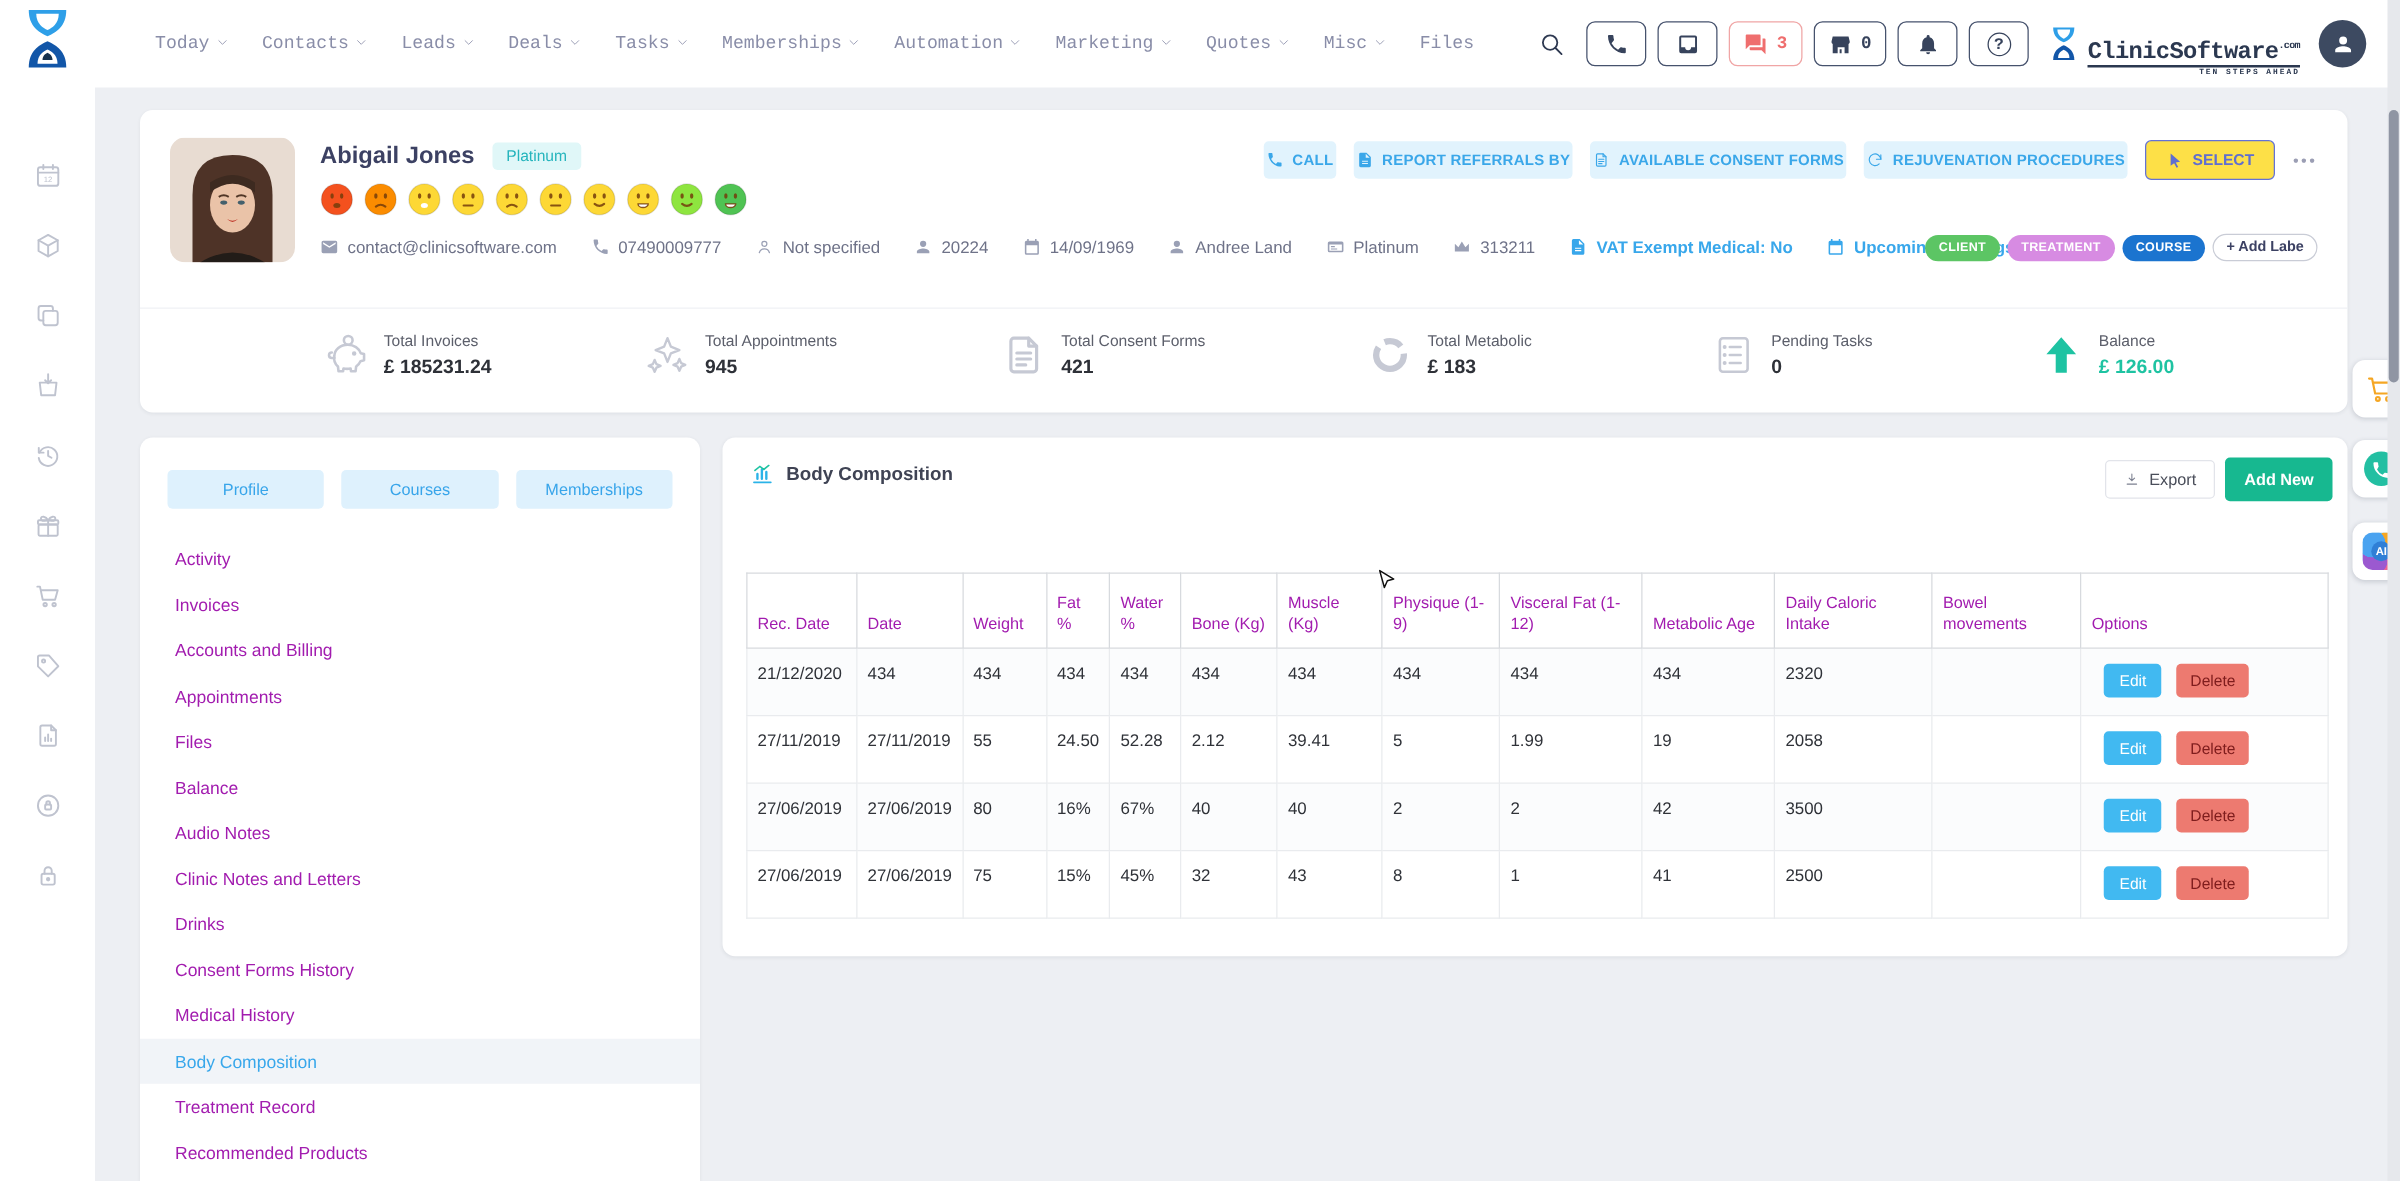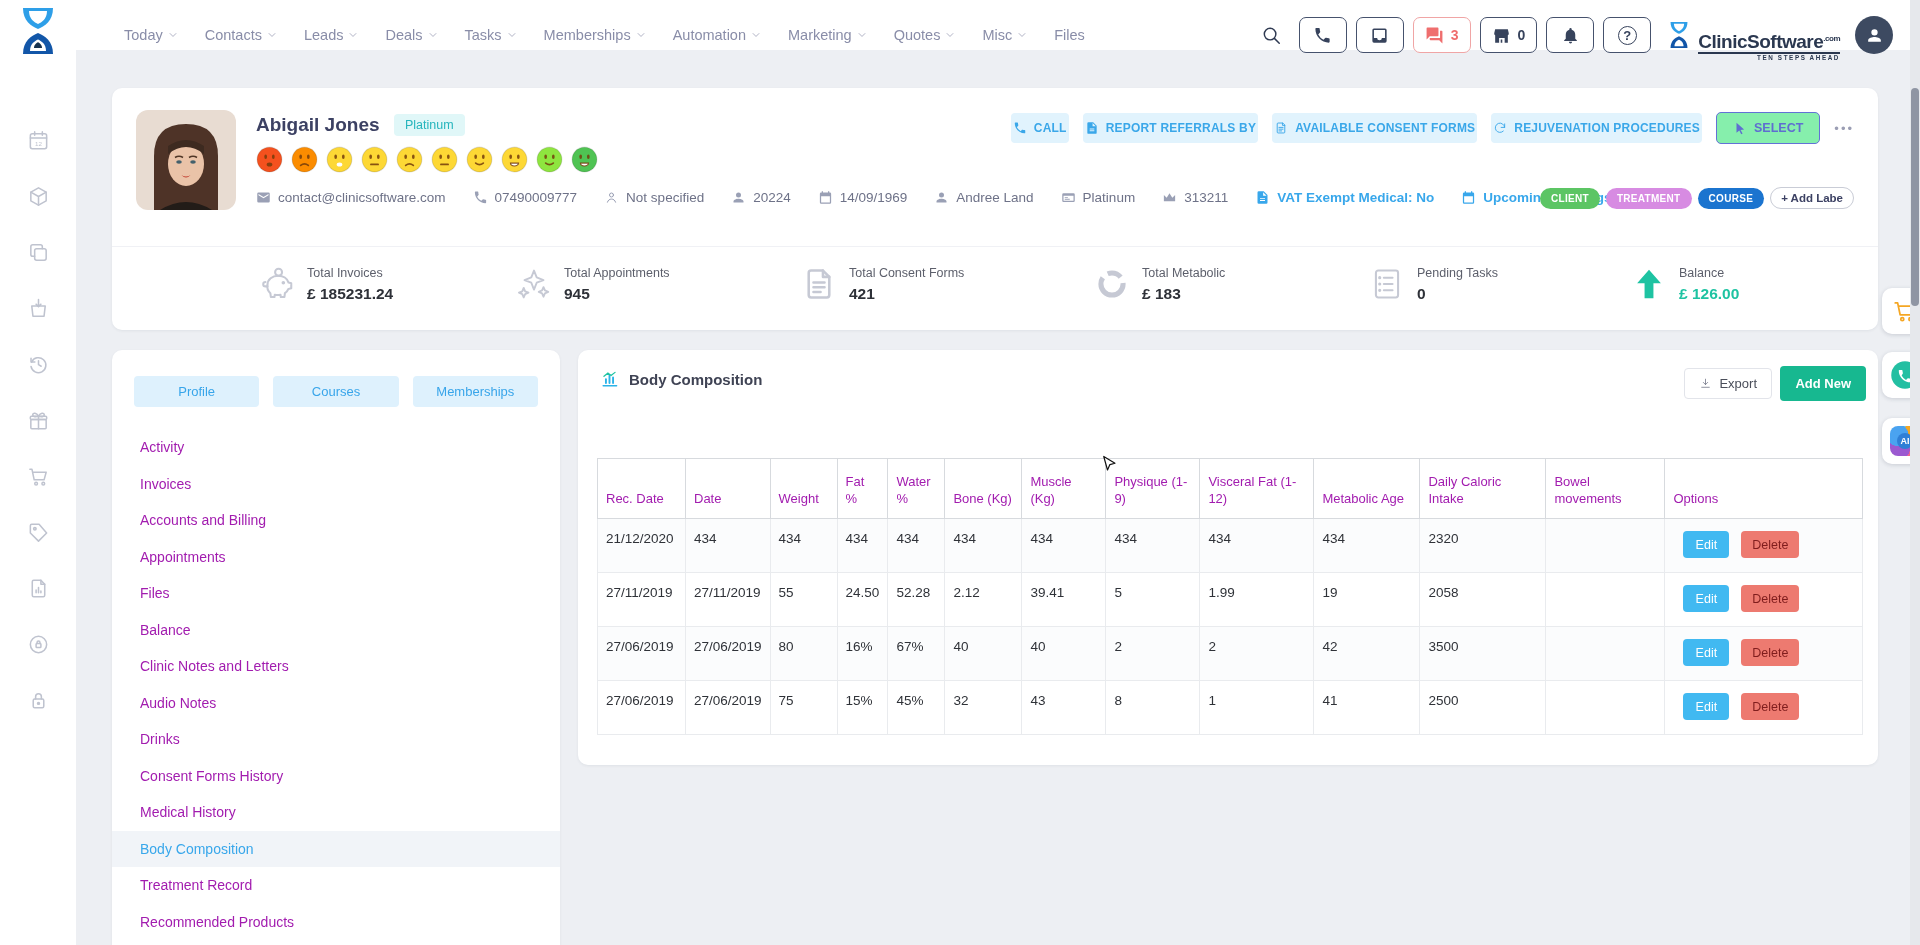--- a/index.html
+++ b/index.html
@@ -7,21 +7,21 @@
   #root { position:relative; width:1920px; height:945px; background:#edeff3; overflow:hidden; }
 
   
   .rail { position:absolute; left:0; top:0; width:76px; height:945px; background:#fff; z-index:5; }
   .rail .logo { position:absolute; left:15px; top:6px; width:46px; height:50px; }
   .rail-icons { position:absolute; top:112px; left:0; width:76px; display:flex; flex-direction:column; align-items:center; }
   .rail-icon { width:76px; height:56px; display:flex; align-items:center; justify-content:center; color:#bfc3cf; cursor:pointer; }
   .rail-icon svg { width:23px; height:23px; }
 
   
-  .topbar { position:absolute; left:76px; top:0; width:1844px; height:50px; background:#fff; z-index:4; }
+  .topbar { position:absolute; left:76px; top:0; width:1844px; height:70px; background:#fff; z-index:4;font-family:Liberation Mono, monospace; }
   .topnav { position:absolute; left:48px; top:0; height:70px; display:flex; align-items:center; gap:27px; }
   .nav-item { display:flex; align-items:center; gap:5px; color:#898da8; font-size:14.5px; cursor:pointer; white-space:nowrap; }
   .nav-item .chev svg { width:10px; height:10px; margin-top:2px; }
   .top-right { position:absolute; right:27px; top:0; height:70px; display:flex; align-items:center; gap:9px; }
   .search-ic { color:#2f3a52; width:22px; height:22px; margin-right:8px; cursor:pointer; }
   .tool-btn { height:36px; min-width:48px; padding:0 11px; border:1.5px solid #46526d; border-radius:7px; background:#fff; display:flex; align-items:center; justify-content:center; gap:7px; color:#37435c; cursor:pointer; }
   .tool-btn svg { width:19px; height:19px; }
   .tool-btn .cnt { font-size:14px; font-weight:bold; }
   .tool-btn.alert { border-color:#f0a5a5; color:#ef6e6e; }
   .qm { display:inline-flex; width:19px; height:19px; border:1.8px solid #37435c; border-radius:50%; align-items:center; justify-content:center; font-size:13px; font-weight:bold; }
@@ -49,21 +49,21 @@
   .citem .cic { color:#9aa0b5; display:flex; }
   .citem .cic svg { width:15px; height:15px; }
   .citem.accent { color:#38a7eb; font-weight:bold; }
   .citem.accent .cic { color:#38a7eb; }
   .labels-row { position:absolute; right:24px; top:99px; display:flex; gap:6px; align-items:center; }
   .pill { height:21px; border-radius:11px; padding:0 11px; color:#fff; font-size:10px; font-weight:bold; display:flex; align-items:center; letter-spacing:.3px; cursor:pointer; }
   .addlabel { height:22px; border-radius:11px; padding:0 10px; background:#fff; border:1px solid #c9ccd6; color:#3c4163; font-size:11.5px; font-weight:bold; cursor:pointer; font-family:inherit; }
   .actions-row { position:absolute; right:24px; top:24px; display:flex; gap:14px; align-items:center; }
   .act-btn { height:30px; padding:0 2px; background:#e1f3fd; border:none; border-radius:4px; color:#3aa7e9; font-size:12px; font-weight:bold; display:flex; align-items:center; gap:7px; cursor:pointer; font-family:inherit; letter-spacing:.2px; }
   .act-btn svg { width:14px; height:14px; }
-  .select-btn { height:32px; padding:0 16px; background:#86efac; border:1.5px solid #6372d6; border-radius:5px; color:#5f6ed0; font-size:12.5px; font-weight:bold; display:flex; align-items:center; gap:7px; cursor:pointer; font-family:inherit; }
+  .select-btn { height:32px; padding:0 16px; background:#fde047; border:1.5px solid #6372d6; border-radius:5px; color:#5f6ed0; font-size:12.5px; font-weight:bold; display:flex; align-items:center; gap:7px; cursor:pointer; font-family:inherit; }
   .select-btn svg { width:14px; height:14px; }
   .more-dots { color:#9b9eb4; font-size:13px; letter-spacing:2px; cursor:pointer; }
   .stats { position:absolute; left:0; right:0; top:158px; bottom:0; border-top:1px solid #f0f1f5; }
   .stat { position:absolute; top:18px; display:flex; gap:11px; }
   .stat-ic { width:38px; height:38px; color:#c6c9d4; }
   .stat-ic svg { width:100%; height:100%; }
   .stat-label { font-size:12.5px; color:#5c5f6b; padding-top:1px; }
   .stat-value { font-size:15.5px; font-weight:bold; color:#2e3138; margin-top:5px; }
   .stat.accent .stat-ic { color:#1ec3a2; }
   .stat.accent .stat-value { color:#1ec3a2; }
@@ -613,22 +613,22 @@
         <div class="tab">Courses</div>
         <div class="tab">Memberships</div>
       </div>
     <div class="menu-list" id="menu-list">
         <div class="menu-item">Activity</div>
         <div class="menu-item">Invoices</div>
         <div class="menu-item">Accounts and Billing</div>
         <div class="menu-item">Appointments</div>
         <div class="menu-item">Files</div>
         <div class="menu-item">Balance</div>
+        <div class="menu-item">Audio Notes</div>
         <div class="menu-item">Clinic Notes and Letters</div>
-        <div class="menu-item">Audio Notes</div>
         <div class="menu-item">Drinks</div>
         <div class="menu-item">Consent Forms History</div>
         <div class="menu-item">Medical History</div>
         <div class="menu-item active">Body Composition</div>
         <div class="menu-item">Treatment Record</div>
         <div class="menu-item">Recommended Products</div>
       </div>
   </div>
 
   <div class="card main-card">

